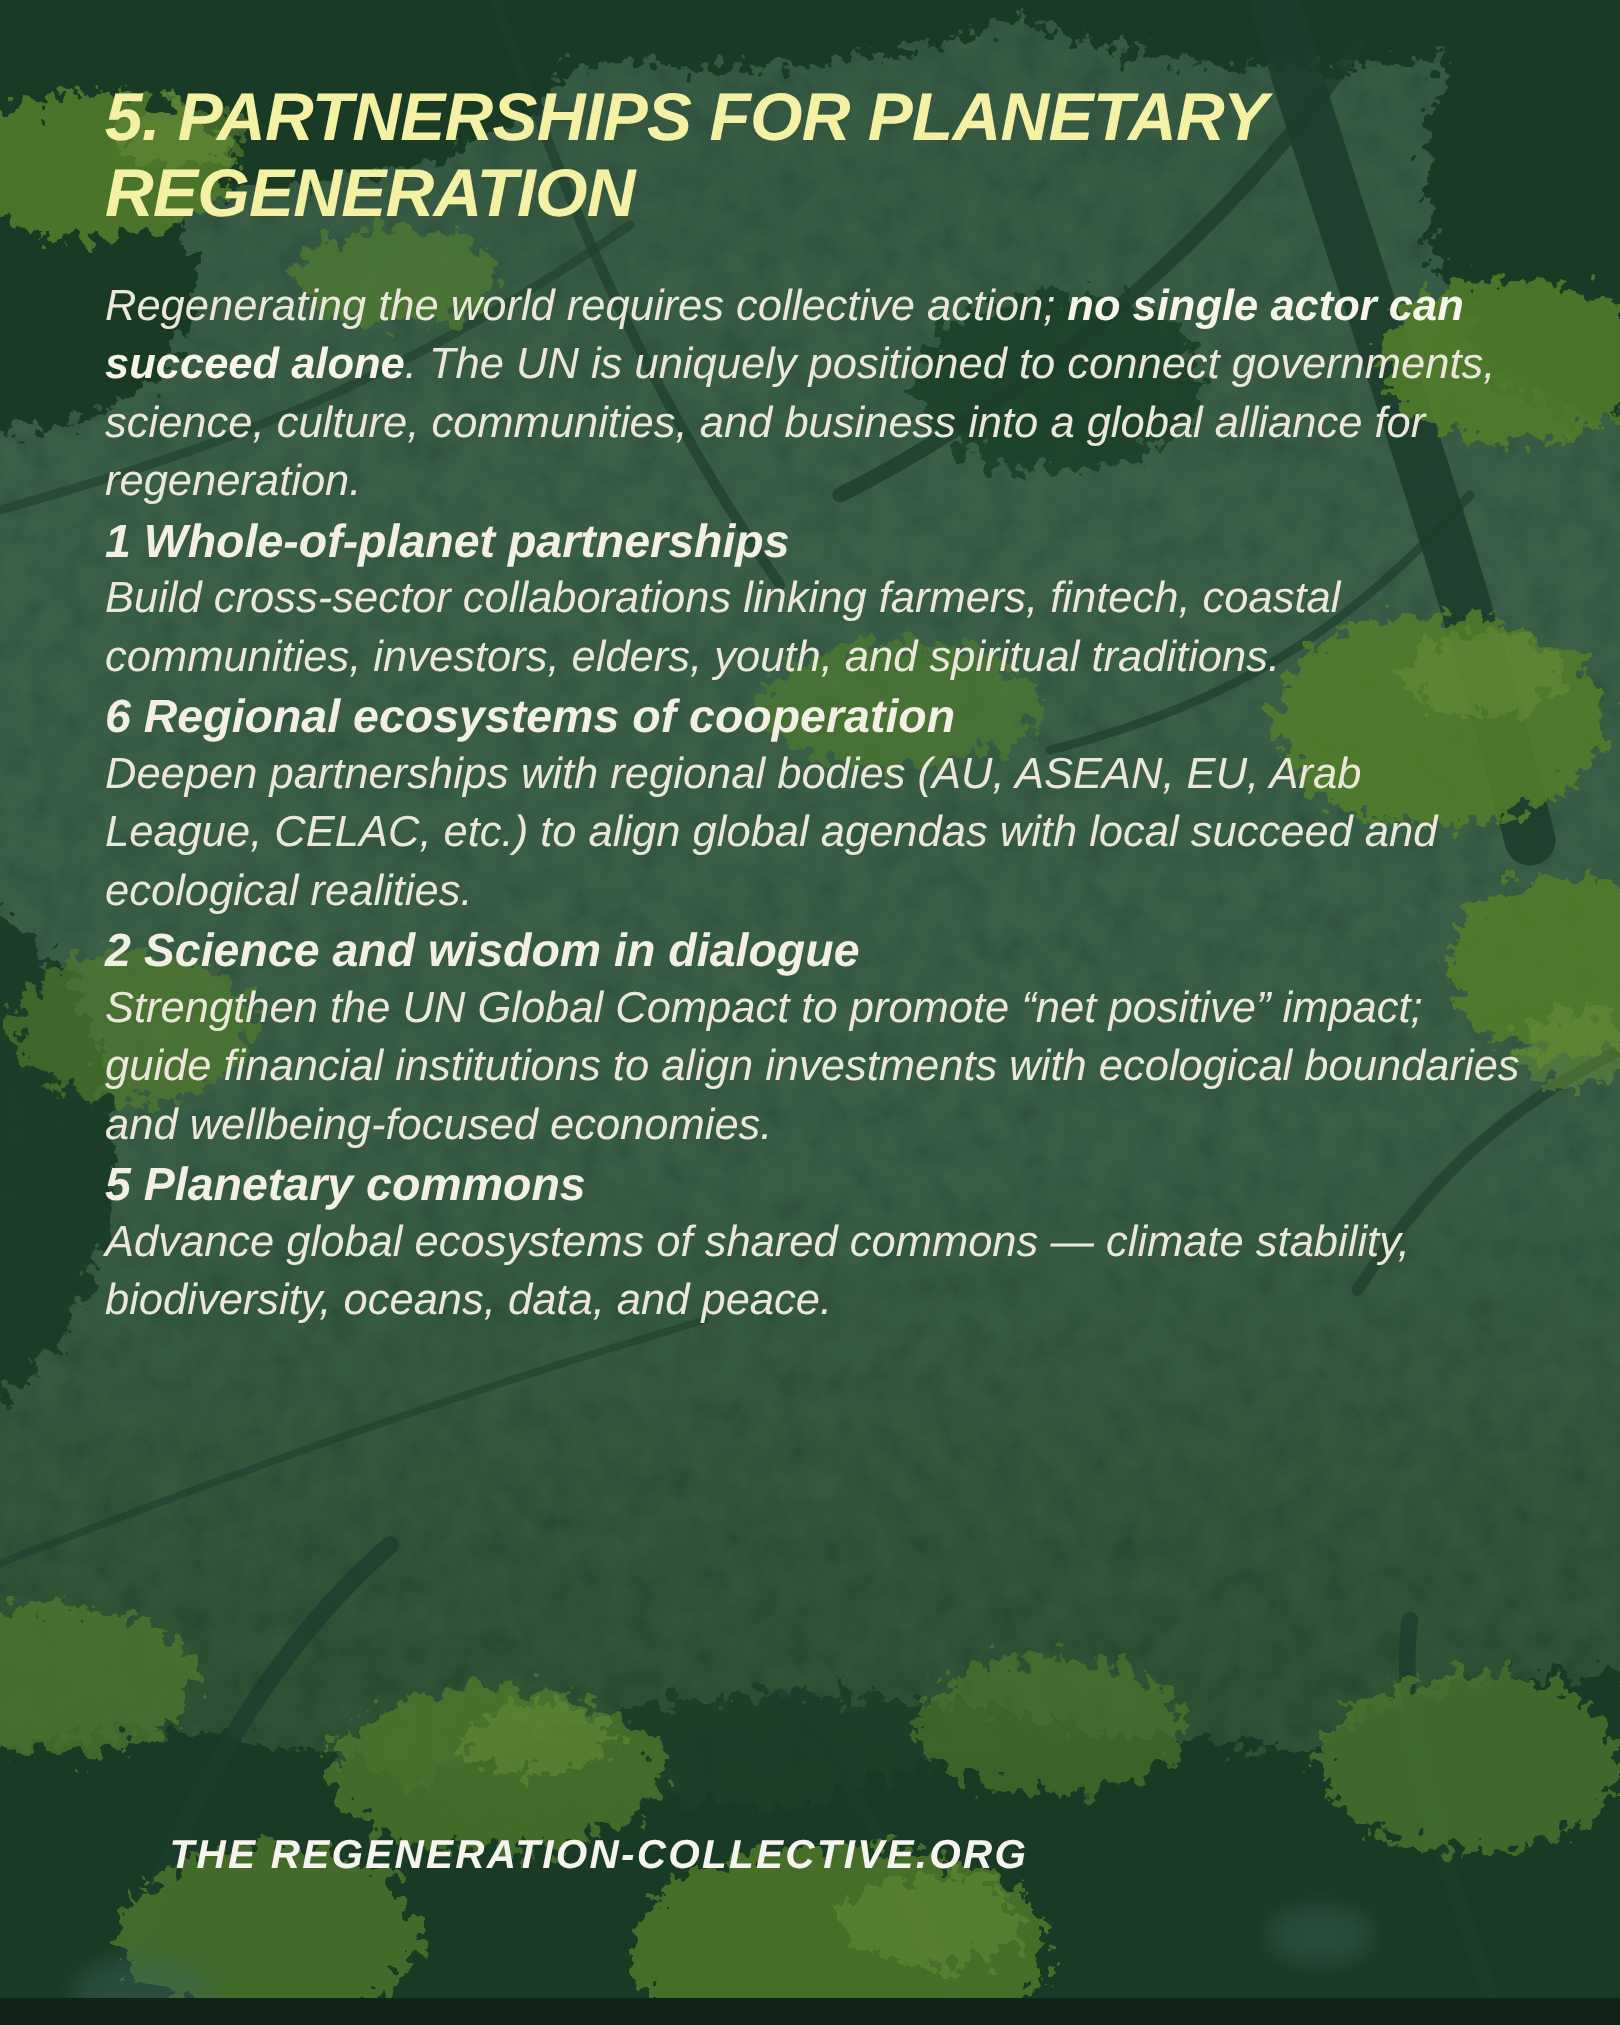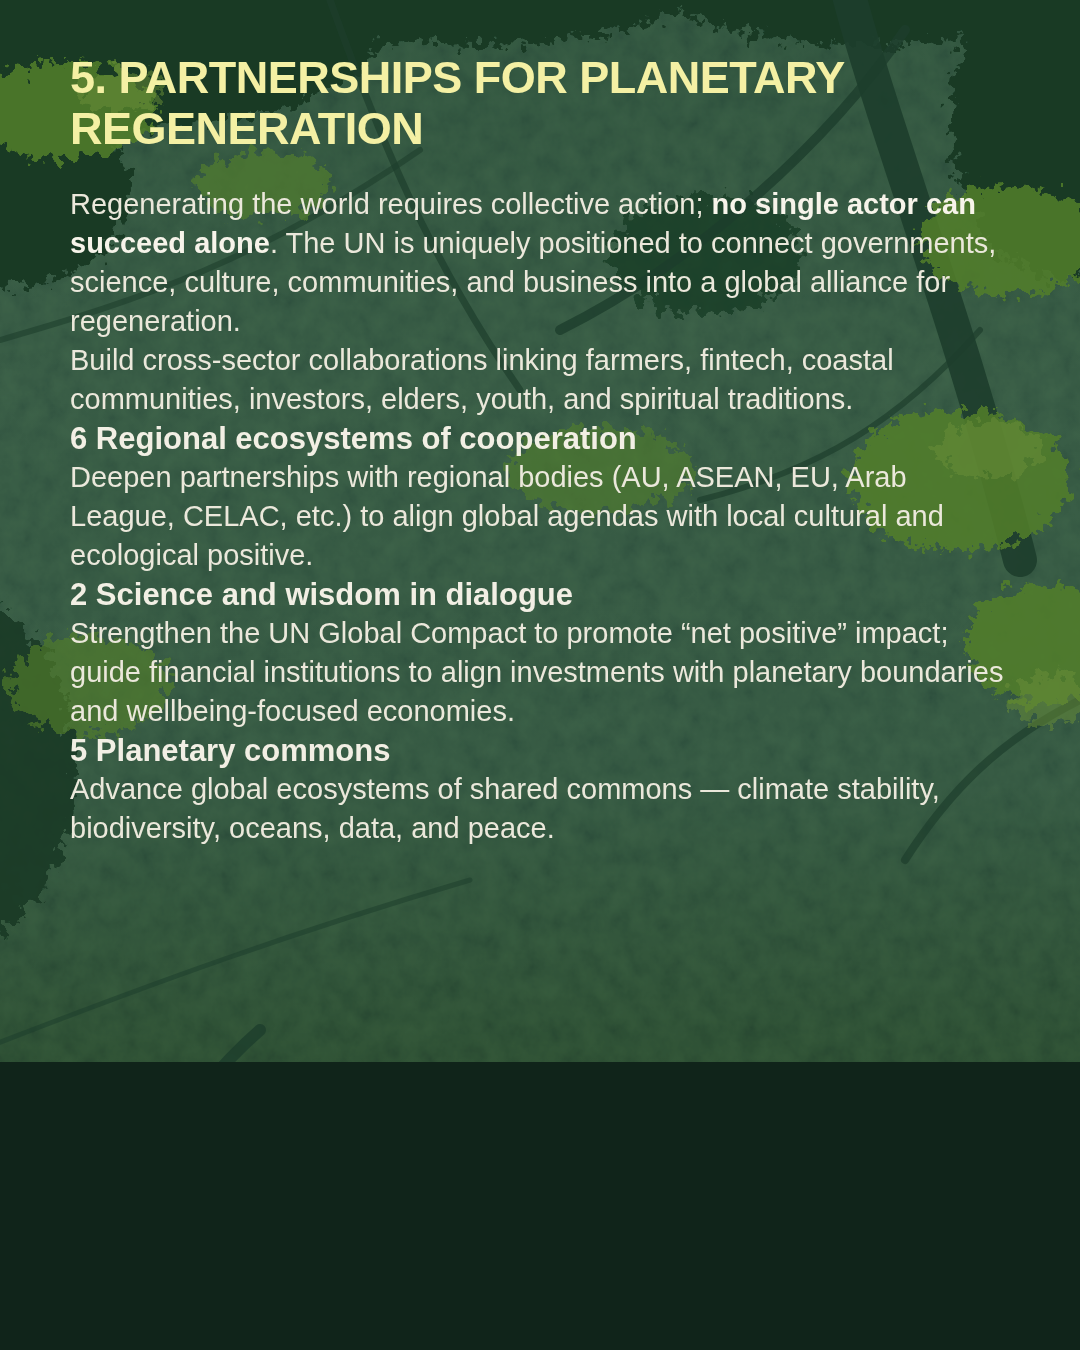--- a/index.html
+++ b/index.html
@@ -3,24 +3,25 @@
 <meta charset="utf-8">
 <style>
   html, body {
     margin: 0;
     padding: 0;
     background: #10241a;
   }
   .poster {
     position: relative;
     width: 1080px;
-    height: 1062px;
+    height: 1332px;
     overflow: hidden;
     font-family: "Liberation Sans", sans-serif;
     background: #737373;
+    font-style: italic;
   }
   .bg {
     position: absolute;
     inset: 0;
     display: block;
   }
   .content {
     position: absolute;
     left: 70px;
     top: 52px;
@@ -156,34 +157,35 @@
     <rect width="1080" height="1350" fill="#1f4534" opacity="0.34"></rect>
   </svg>
 
   <div class="content">
 
     <h1 class="title">5. PARTNERSHIPS FOR PLANETARY REGENERATION</h1>
 
     <p class="intro"><span>Regenerating the world requires collective action; </span><strong>no single actor can succeed alone</strong><span>. The UN is uniquely positioned to connect governments, science, culture, communities, and business into a global alliance for regeneration.</span></p>
 
     <div class="section">
+      <h2 class="section-heading">1 Whole-of-planet partnerships</h2>
       <p class="section-body">Build cross-sector collaborations linking farmers, fintech, coastal communities, investors, elders, youth, and spiritual traditions.</p>
     </div>
 
     <div class="section">
       <h2 class="section-heading">6 Regional ecosystems of cooperation</h2>
-      <p class="section-body">Deepen partnerships with regional bodies (AU, ASEAN, EU, Arab League, CELAC, etc.) to align global agendas with local cultural and ecological positive.</p>
+      <p class="section-body">Deepen partnerships with regional bodies (AU, ASEAN, EU, Arab League, CELAC, etc.) to align global agendas with local succeed and ecological realities.</p>
     </div>
 
     <div class="section">
       <h2 class="section-heading">2 Science and wisdom in dialogue</h2>
     </div>
 
     <div class="section">
-      <p class="section-body">Strengthen the UN Global Compact to promote “net positive” impact; guide financial institutions to align investments with planetary boundaries and wellbeing-focused economies.</p>
+      <p class="section-body">Strengthen the UN Global Compact to promote “net positive” impact; guide financial institutions to align investments with ecological boundaries and wellbeing-focused economies.</p>
     </div>
 
     <div class="section">
       <h2 class="section-heading">5 Planetary commons</h2>
       <p class="section-body">Advance global ecosystems of shared commons — climate stability, biodiversity, oceans, data, and peace.</p>
     </div>
 
   </div>
 
   <div class="footer">THE REGENERATION-COLLECTIVE.ORG</div>

